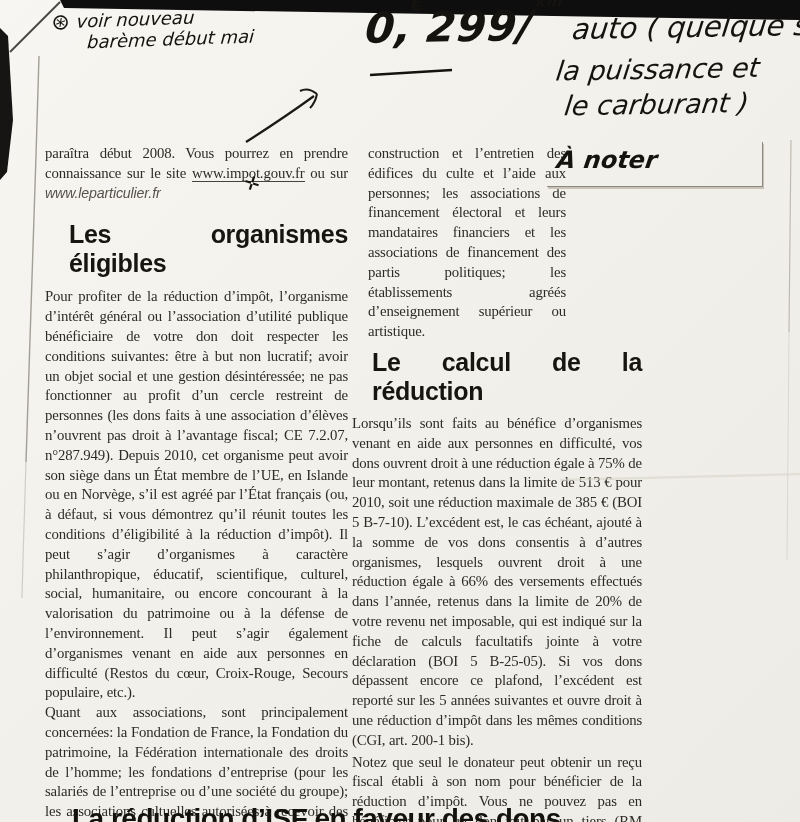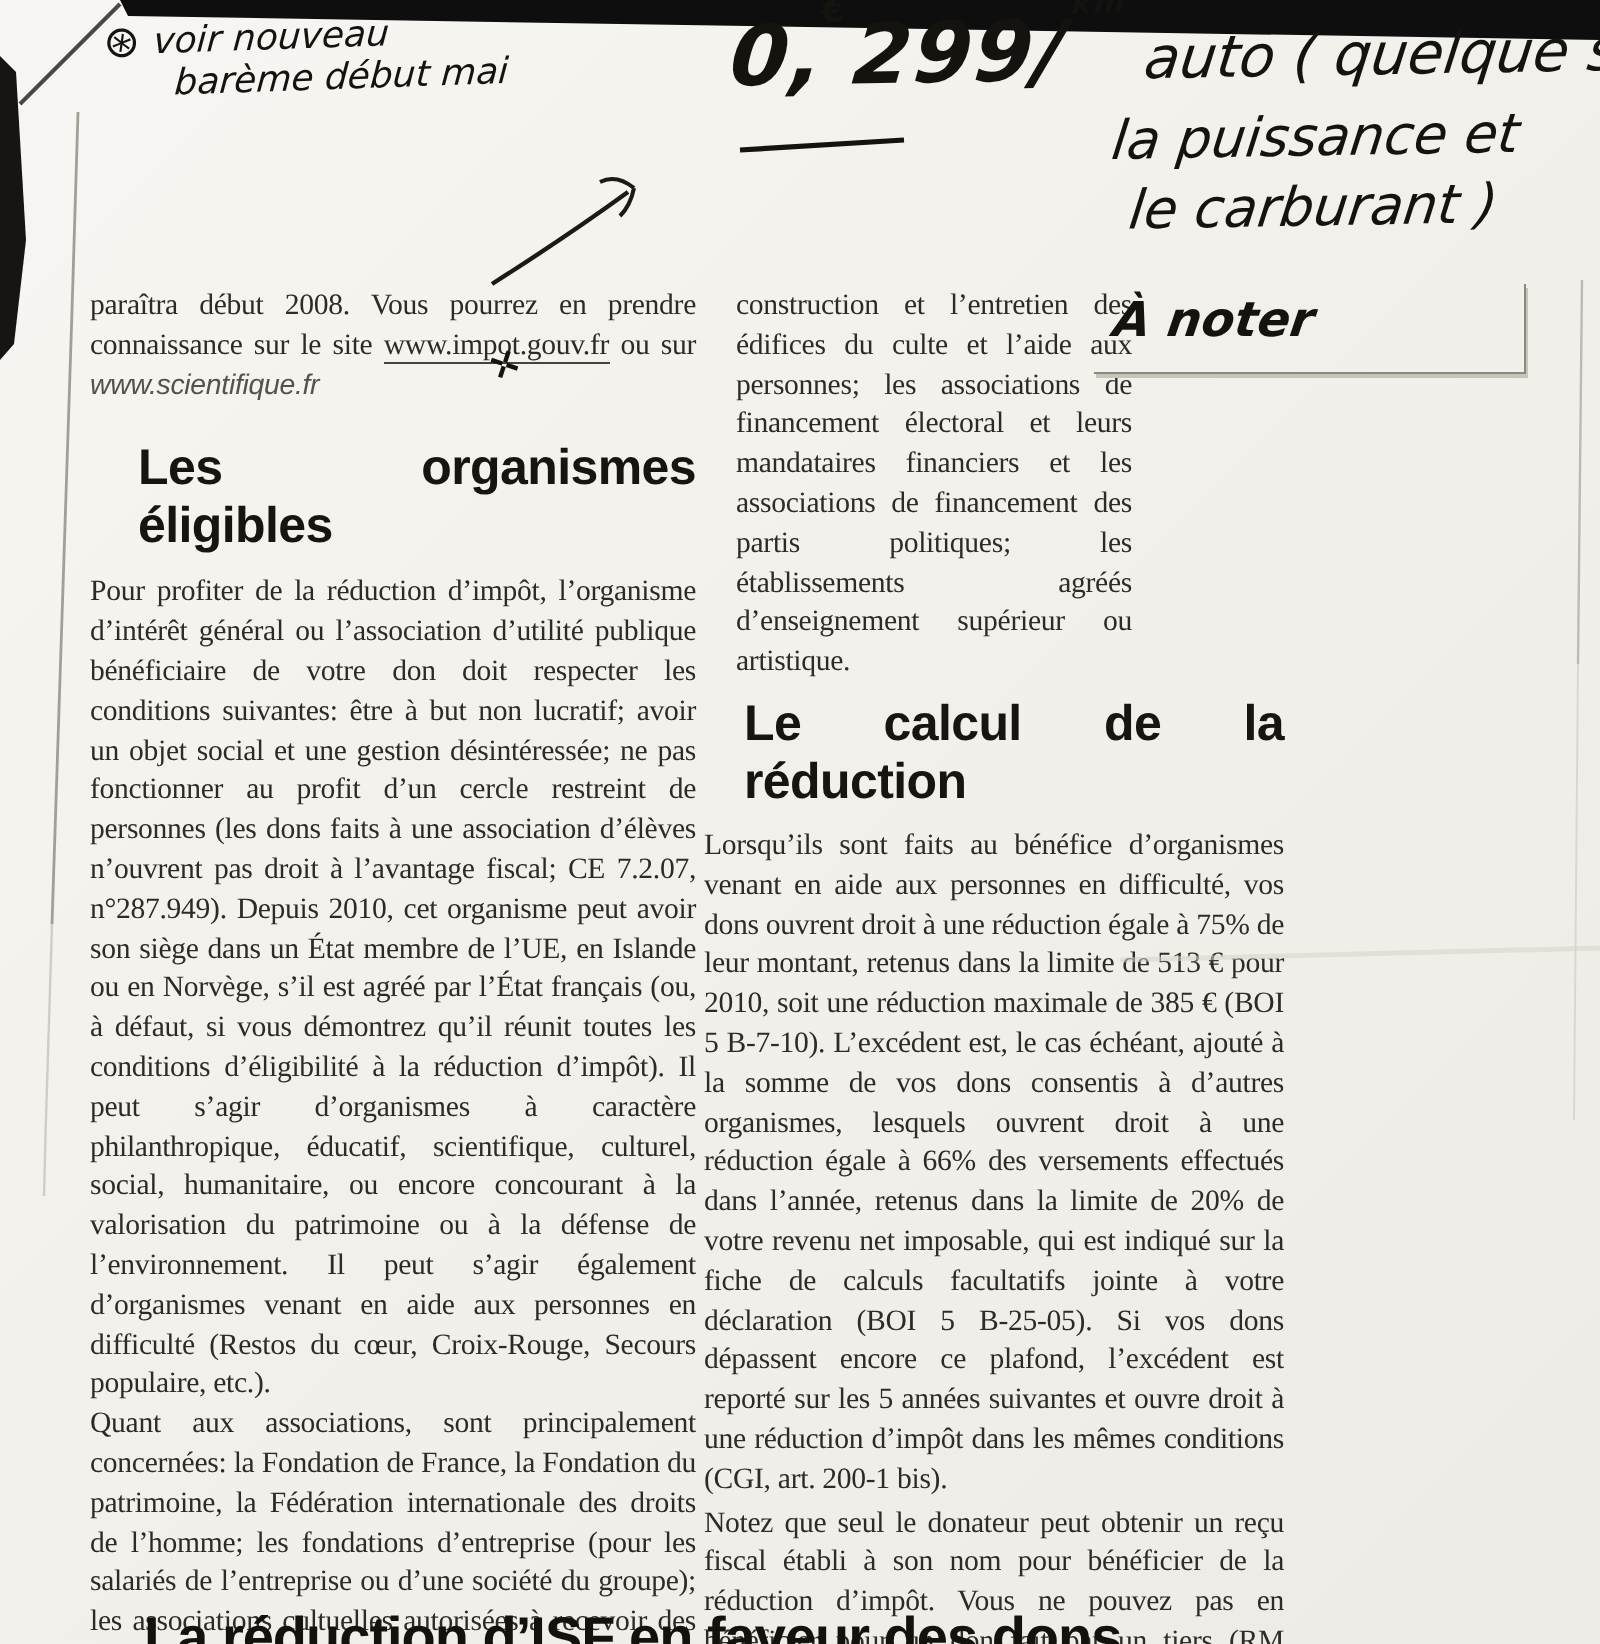--- a/index.html
+++ b/index.html
@@ -116,21 +116,21 @@
       <span class="rate-big"><span>0,</span><sup class="eur">€</sup><span>299</span><span>/</span><sup class="km">km</sup></span>
       <span class="rate-mid">auto ( quelque soit</span>
     </div>
     <div class="rate-line2">la puissance et</div>
     <div class="rate-line3">le carburant )</div>
   </div>
 
   <span class="hand cross-mark">✛</span>
 
   <div class="col col-left">
-    <p><span>paraîtra début 2008. Vous pourrez en prendre connaissance sur le site </span><span class="url-underlined">www.impot.gouv.fr</span><span> ou sur </span><span class="url-italic">www.scientifique.fr</span></p>
+    <p><span>paraîtra début 2008. Vous pourrez en prendre connaissance sur le site </span><span class="url-underlined">www.impot.gouv.fr</span><span> ou sur </span><span class="url-italic">www.leparticulier.fr</span></p>
     <div class="section-heading">Les organismes éligibles</div>
     <p>Pour profiter de la réduction d’impôt, l’organisme d’intérêt général ou l’association d’utilité publique bénéficiaire de votre don doit respecter les conditions suivantes: être à but non lucratif; avoir un objet social et une gestion désintéressée; ne pas fonctionner au profit d’un cercle restreint de personnes (les dons faits à une association d’élèves n’ouvrent pas droit à l’avantage fiscal; CE 7.2.07, n°287.949). Depuis 2010, cet organisme peut avoir son siège dans un État membre de l’UE, en Islande ou en Norvège, s’il est agréé par l’État français (ou, à défaut, si vous démontrez qu’il réunit toutes les conditions d’éligibilité à la réduction d’impôt). Il peut s’agir d’organismes à caractère philanthropique, éducatif, scientifique, culturel, social, humanitaire, ou encore concourant à la valorisation du patrimoine ou à la défense de l’environnement. Il peut s’agir également d’organismes venant en aide aux personnes en difficulté (Restos du cœur, Croix-Rouge, Secours populaire, etc.).</p>
     <p>Quant aux associations, sont principalement concernées: la Fondation de France, la Fondation du patrimoine, la Fédération internationale des droits de l’homme; les fondations d’entreprise (pour les salariés de l’entreprise ou d’une société du groupe); les associations cultuelles autorisées à recevoir des dons, notamment pour la</p>
   </div>
 
   <div class="col col-mid-top">
     <p>construction et l’entretien des édifices du culte et l’aide aux personnes; les associations de financement électoral et leurs mandataires financiers et les associations de financement des partis politiques; les établissements agréés d’enseignement supérieur ou artistique.</p>
   </div>
 
   <div class="note-box">

